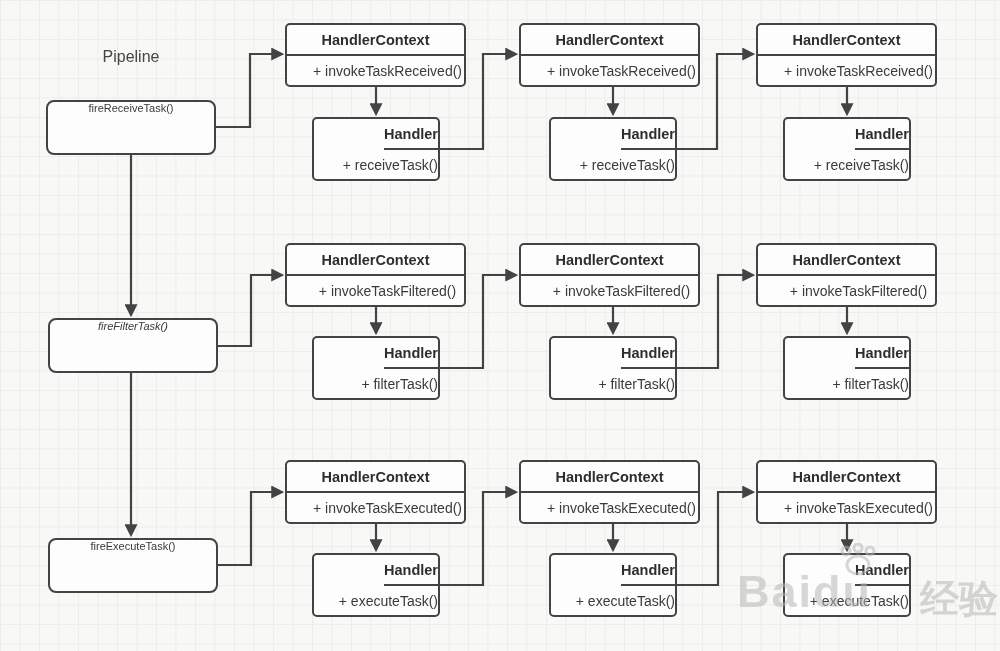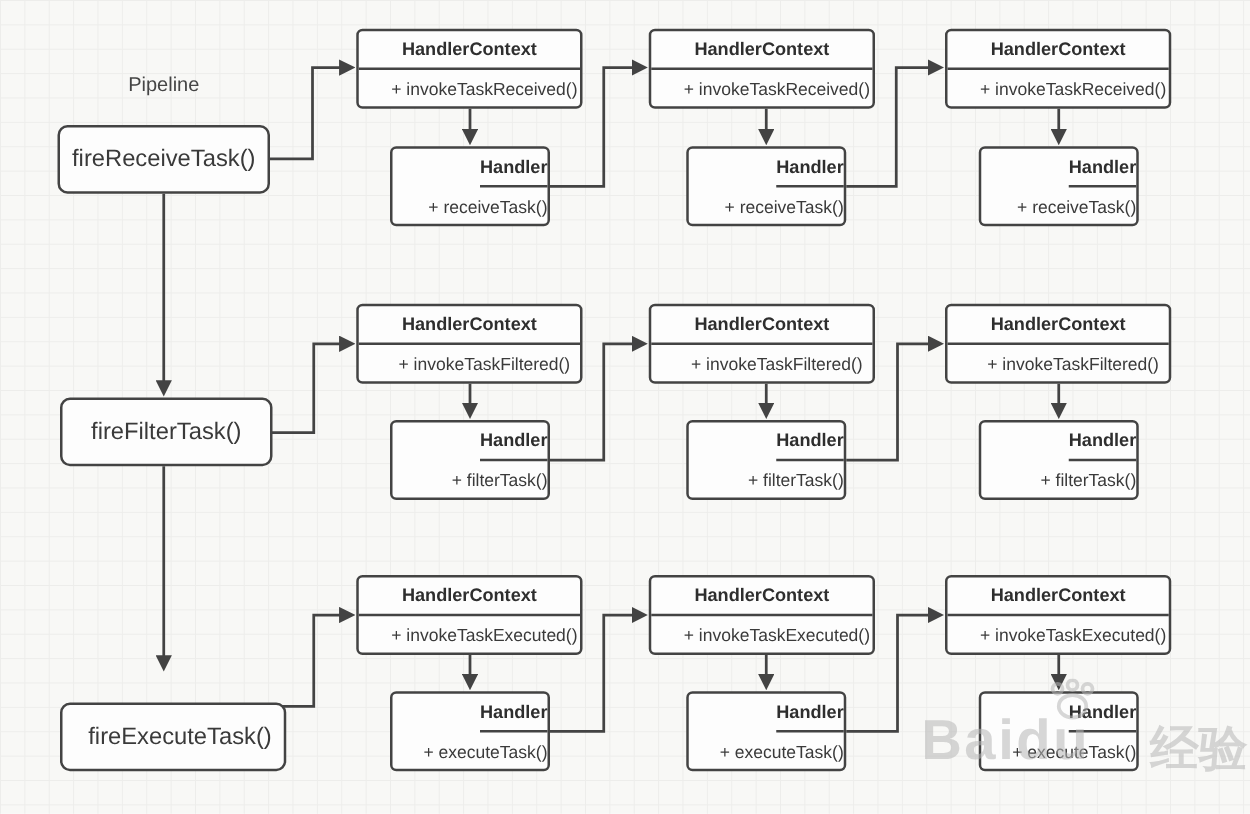--- a/index.html
+++ b/index.html
@@ -23,37 +23,37 @@
     z-index: 1;
   }
   svg.connectors path.line {
     fill: none;
     stroke: #434343;
     stroke-width: 2.2;
   }
 
   .pipeline-label {
     position: absolute;
-    left: 56px; top: 60px; width: 150px;
+    left: 56px; top: 48px; width: 150px;
     text-align: center;
     font-size: 16px;
     color: #454545;
     z-index: 2;
   }
 
   .pipeline-box {
     position: absolute;
     width: 166px; height: 51px;
     background: #fdfdfd;
     border: 2px solid #434343;
     border-radius: 8px;
     display: flex;
-    align-items: center;
+    align-items: flex-start;
     justify-content: center;
-    font-size: 19px;
+    font-size: 11px;
     color: #3a3a3a;
     z-index: 2;
   }
 
   .uml-box {
     position: absolute;
     background: #fdfdfd;
     border: 2px solid #434343;
     border-radius: 5px;
     display: flex;
@@ -154,24 +154,24 @@
     <path class="line" marker-end="url(#arrow)" d="M376,524 V549"></path>
     <path class="line" marker-end="url(#arrow)" d="M613,524 V549"></path>
     <path class="line" marker-end="url(#arrow)" d="M847,524 V549"></path>
   </svg>
 
   <div class="pipeline-label">Pipeline</div>
 
   <div class="pipeline-box" style="left:46px;top:100px;">
     <span>fireReceiveTask()</span>
   </div>
-  <div class="pipeline-box" style="left:48px;top:318px;">
+  <div class="pipeline-box" style="left:48px;top:318px;font-style:italic;">
     <span>fireFilterTask()</span>
   </div>
-  <div class="pipeline-box" style="left:48px;top:562px;padding-left:11px;">
+  <div class="pipeline-box" style="left:48px;top:538px;">
     <span>fireExecuteTask()</span>
   </div>
 
   <div class="uml-box context-box" style="left:285px;top:23px;">
     <div class="uml-title">HandlerContext</div>
     <div class="uml-method">+ invokeTaskReceived()</div>
   </div>
   <div class="uml-box handler-box" style="left:312px;top:117px;">
     <div class="uml-title">Handler</div>
     <div class="uml-method">+ receiveTask()</div>

